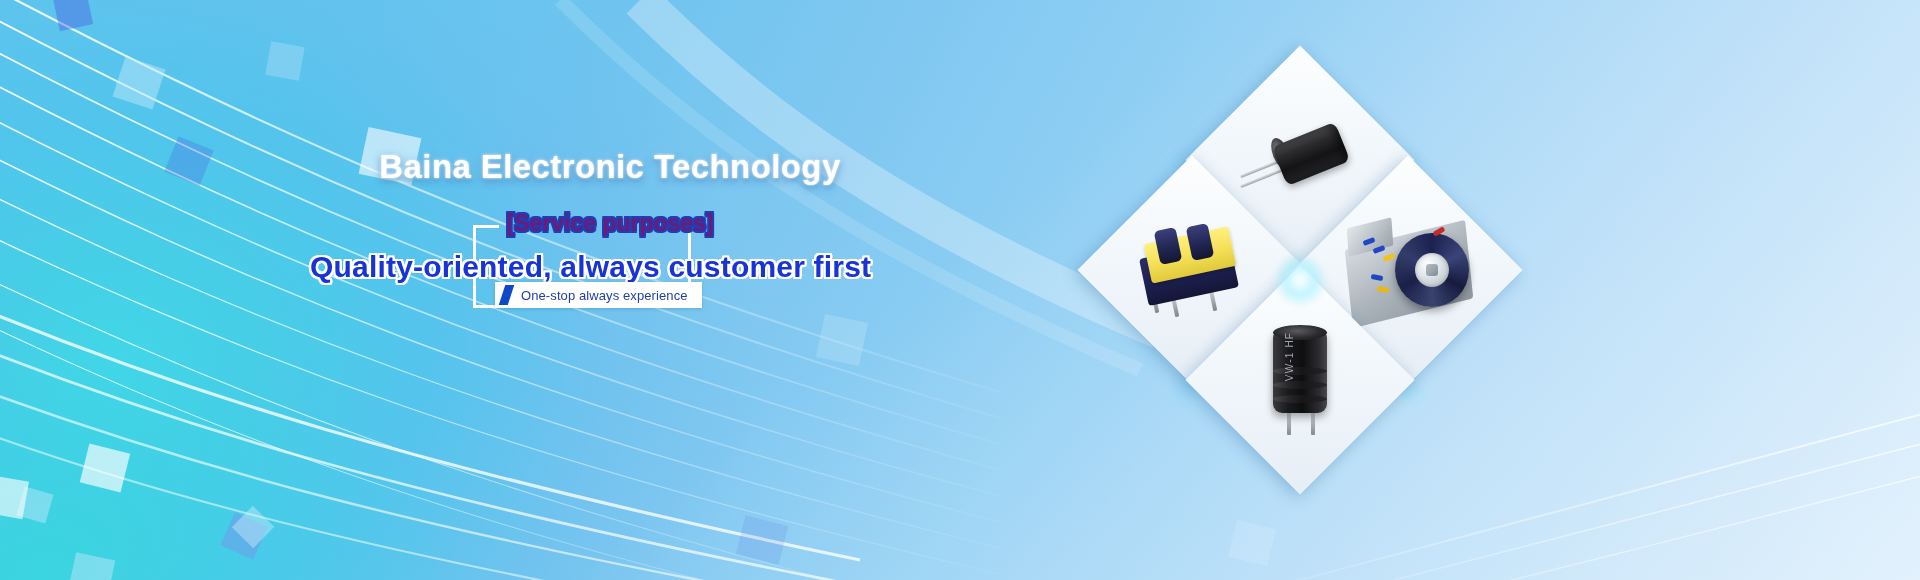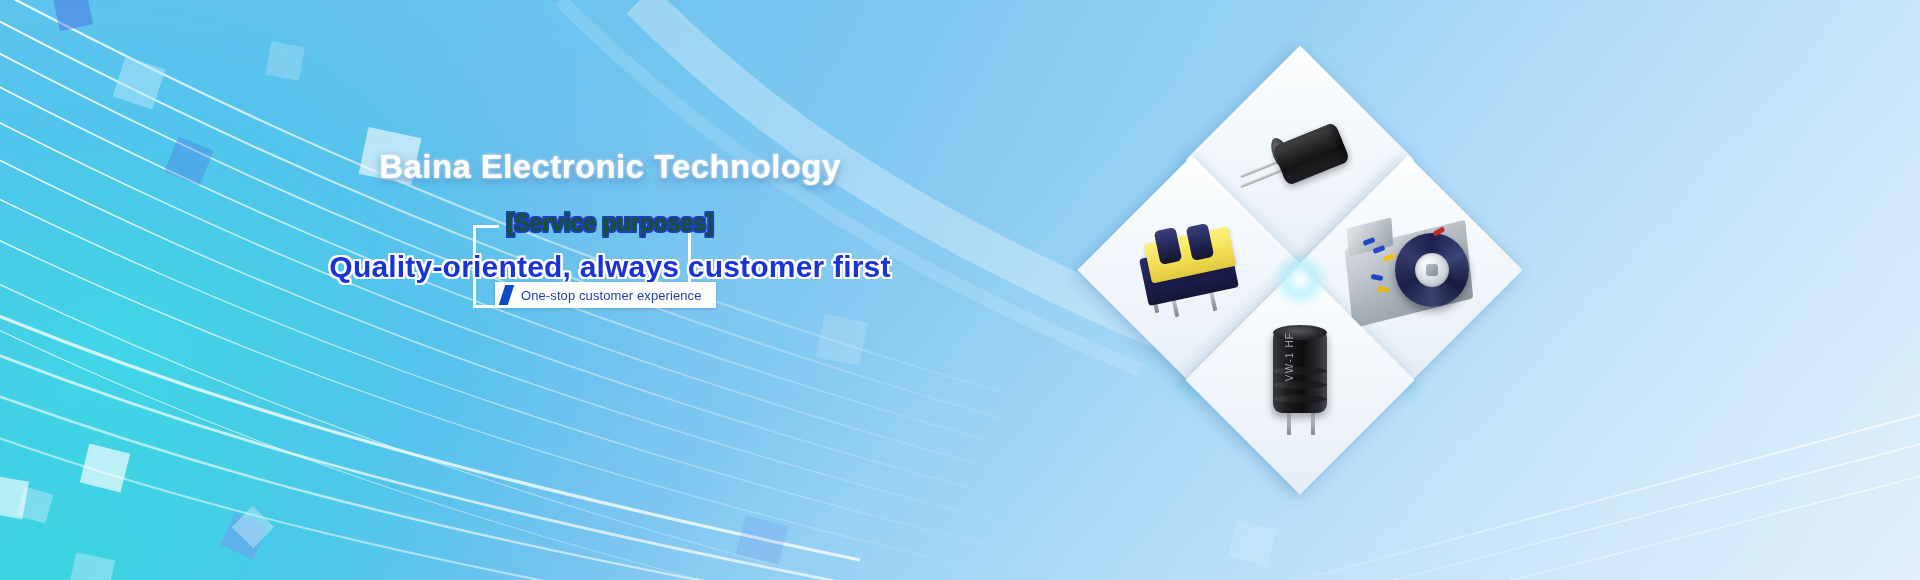--- a/index.html
+++ b/index.html
@@ -93,33 +93,33 @@
   }
   .frame::before { left:-3px; }
   .frame::after  { right:-3px; }
 
   .service-label {
     position:absolute;
     left:0; top:70px; width:600px;
     text-align:center;
     font-size:23px;
     font-weight:700;
-    color:#14532d;
+    color:#701a75;
     white-space:nowrap;
     text-shadow:
       -1.6px -1.6px 0 #1d3fb8, 1.6px -1.6px 0 #1d3fb8,
       -1.6px  1.6px 0 #1d3fb8, 1.6px  1.6px 0 #1d3fb8,
        0 -1.8px 0 #1d3fb8, 0 1.8px 0 #1d3fb8,
       -1.8px 0 0 #1d3fb8, 1.8px 0 0 #1d3fb8;
   }
 
   .tagline {
     position:absolute;
     left:0; top:110px; width:600px;
-    text-align:center;
+    text-align:left;
     font-size:30px;
     font-weight:700;
     letter-spacing:0.2px;
     color:#1833d6;
     white-space:nowrap;
     text-shadow:
       -2px -2px 0 #ffffff, 2px -2px 0 #ffffff,
       -2px  2px 0 #ffffff, 2px  2px 0 #ffffff,
        0 -2.4px 0 #ffffff, 0 2.4px 0 #ffffff,
       -2.4px 0 0 #ffffff, 2.4px 0 0 #ffffff;
@@ -404,21 +404,21 @@
   <div class="sq sq-blue" style="left:740px;  top:520px; width:44px; height:40px; transform:rotate(14deg); opacity:.30;"></div>
   <div class="sq sq-pale" style="left:1232px; top:524px; width:40px; height:38px; transform:rotate(14deg); opacity:.55;"></div>
 
   <div class="text-block">
     <div class="headline">Baina Electronic Technology</div>
     <div class="frame"></div>
     <div class="service-label">[Service purposes]</div>
     <div class="tagline">Quality-oriented, always customer first</div>
     <div class="pill">
       <span class="slash"></span>
-      <span class="ptext">One-stop customer experience</span>
+      <span class="ptext">One-stop always experience</span>
     </div>
   </div>
 
   <div class="cluster">
     <div class="beam b1"></div>
     <div class="beam b2"></div>
 
     <div class="diamond d-top">
       <div class="dcontent">
         <div class="prod">

